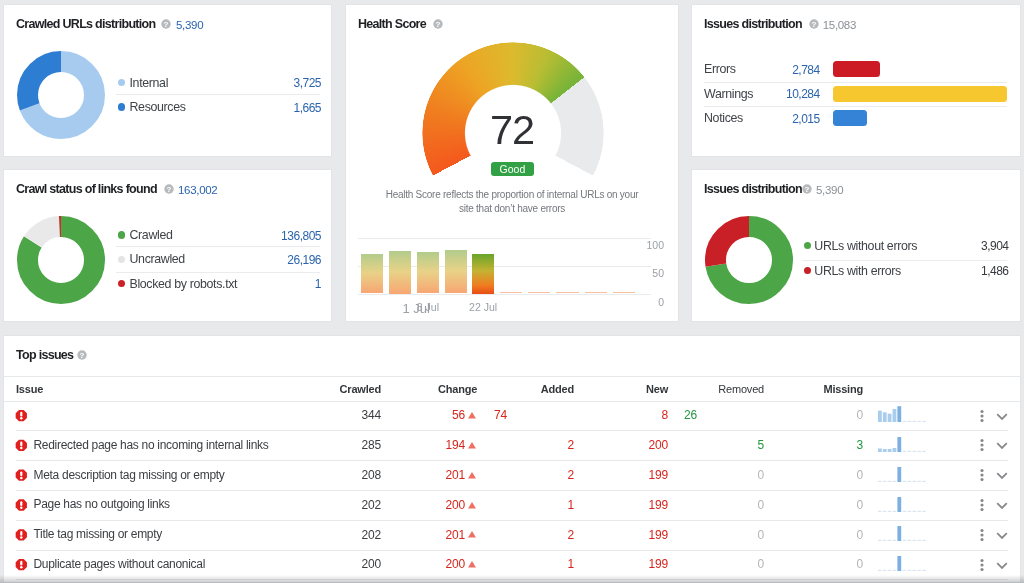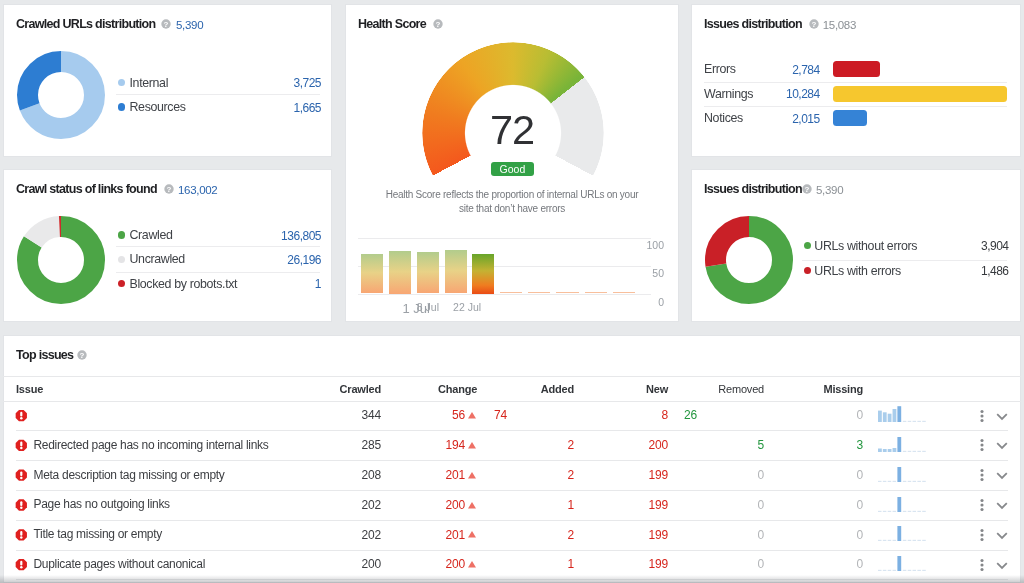--- a/index.html
+++ b/index.html
@@ -53,21 +53,21 @@
 <div style="position:absolute;left:71.8px;top:248.1px;width:22.3px;height:41.4px;background:linear-gradient(to bottom,#b2cc8c 0%,#e8d287 48%,#f8a673 100%)"></div>
 <div style="position:absolute;left:99.8px;top:246.3px;width:22.3px;height:43.2px;background:linear-gradient(to bottom,#b2cc8c 0%,#e8d287 48%,#f8a673 100%)"></div>
 <div style="position:absolute;left:127px;top:250px;width:22.3px;height:39.5px;background:linear-gradient(to bottom,#68a52a 0%,#c4b233 42%,#ef7d20 78%,#ea4b15 100%)"></div>
 <div style="position:absolute;left:154.5px;top:287.6px;width:22.3px;height:1.9px;background:#f8bf9c"></div>
 <div style="position:absolute;left:182.9px;top:287.6px;width:22.3px;height:1.9px;background:#f8bf9c"></div>
 <div style="position:absolute;left:211.3px;top:287.6px;width:22.3px;height:1.9px;background:#f8bf9c"></div>
 <div style="position:absolute;left:239.7px;top:287.6px;width:22.3px;height:1.9px;background:#f8bf9c"></div>
 <div style="position:absolute;left:268.1px;top:287.6px;width:22.3px;height:1.9px;background:#f8bf9c"></div>
 <div style="position:absolute;left:25.0px;top:296.5px;width:60px;text-align:right;font-size:13px;color:#9ba0a6">1 Jul</div>
 <div style="position:absolute;left:52.900000000000006px;top:296.5px;width:60px;text-align:center;font-size:10.5px;color:#9ba0a6">8 Jul</div>
-<div style="position:absolute;left:108.1px;top:296.5px;width:60px;font-size:10.5px;color:#9ba0a6">22 Jul</div>
+<div style="position:absolute;left:108.1px;top:296.5px;width:60px;text-align:center;font-size:10.5px;color:#9ba0a6">22 Jul</div>
 </div>
 <div class="card" style="left:691px;top:4px;width:330px;height:153px">
 <div class="t">Issues distribution</div>
 <svg width="12" height="12" style="position:absolute;left:116.5px;top:13.8px">
       <circle cx="6" cy="6" r="4.70" fill="#b7babd"></circle>
       <text x="6" y="8.7" text-anchor="middle" font-family="Liberation Sans,sans-serif" font-size="8" font-weight="bold" fill="#fff">?</text>
     </svg>
 <div class="tv gval" style="left:131.7px">15,083</div>
 <div class="leglabel" style="left:13px;top:58px">Errors</div>
 <div class="legval bval" style="left:28.7px;top:58.5px;width:100px">2,784</div>

